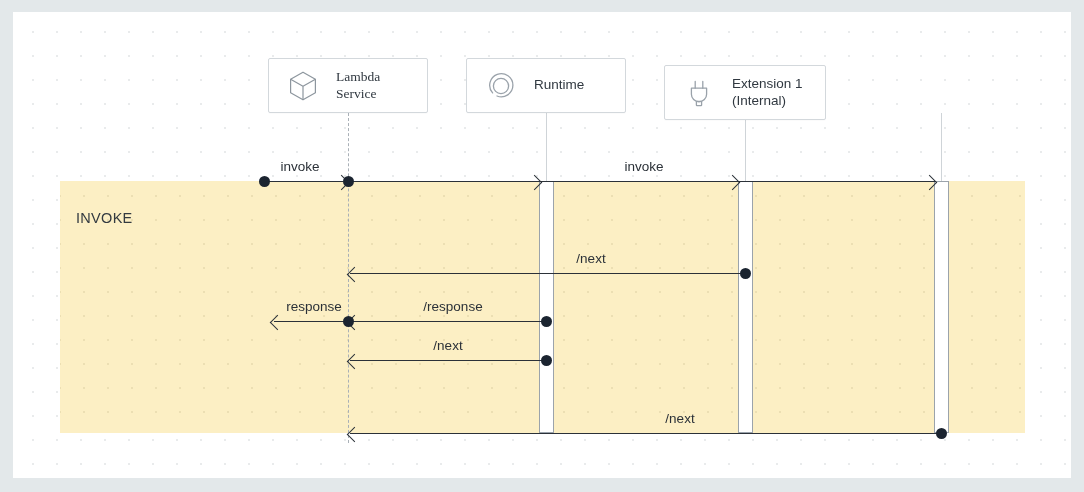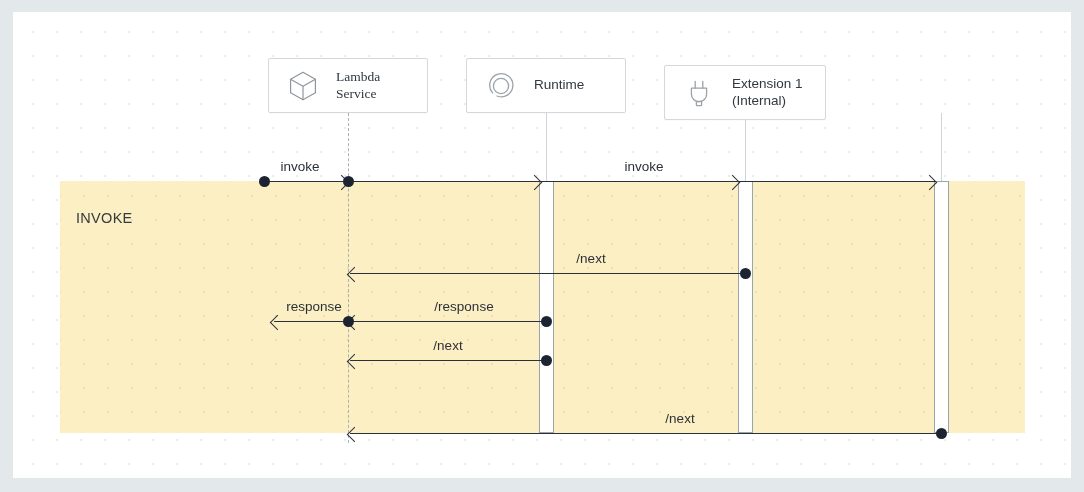--- a/index.html
+++ b/index.html
@@ -213,21 +213,21 @@
   <div class="msg-label" style="left:644px; top:159px;">invoke</div>
 
   <div class="msg" style="left:350px; top:273px; width:396px;"></div>
   <div class="dot" style="left:740px; top:268px;"></div>
   <div class="arrowhead left" style="left:349px; top:268.5px;"></div>
   <div class="msg-label" style="left:591px; top:251px;">/next</div>
 
   <div class="msg" style="left:350px; top:321px; width:197px;"></div>
   <div class="dot" style="left:541px; top:316px;"></div>
   <div class="arrowhead left" style="left:349px; top:316.5px;"></div>
-  <div class="msg-label" style="left:464px; top:299px;">/response</div>
+  <div class="msg-label" style="left:453px; top:299px;">/response</div>
 
   <div class="msg" style="left:274px; top:321px; width:74px;"></div>
   <div class="dot" style="left:343px; top:316px;"></div>
   <div class="arrowhead left" style="left:272px; top:316.5px;"></div>
   <div class="msg-label" style="left:314px; top:299px;">response</div>
 
   <div class="msg" style="left:350px; top:360px; width:197px;"></div>
   <div class="dot" style="left:541px; top:355px;"></div>
   <div class="arrowhead left" style="left:349px; top:355.5px;"></div>
   <div class="msg-label" style="left:448px; top:338px;">/next</div>

